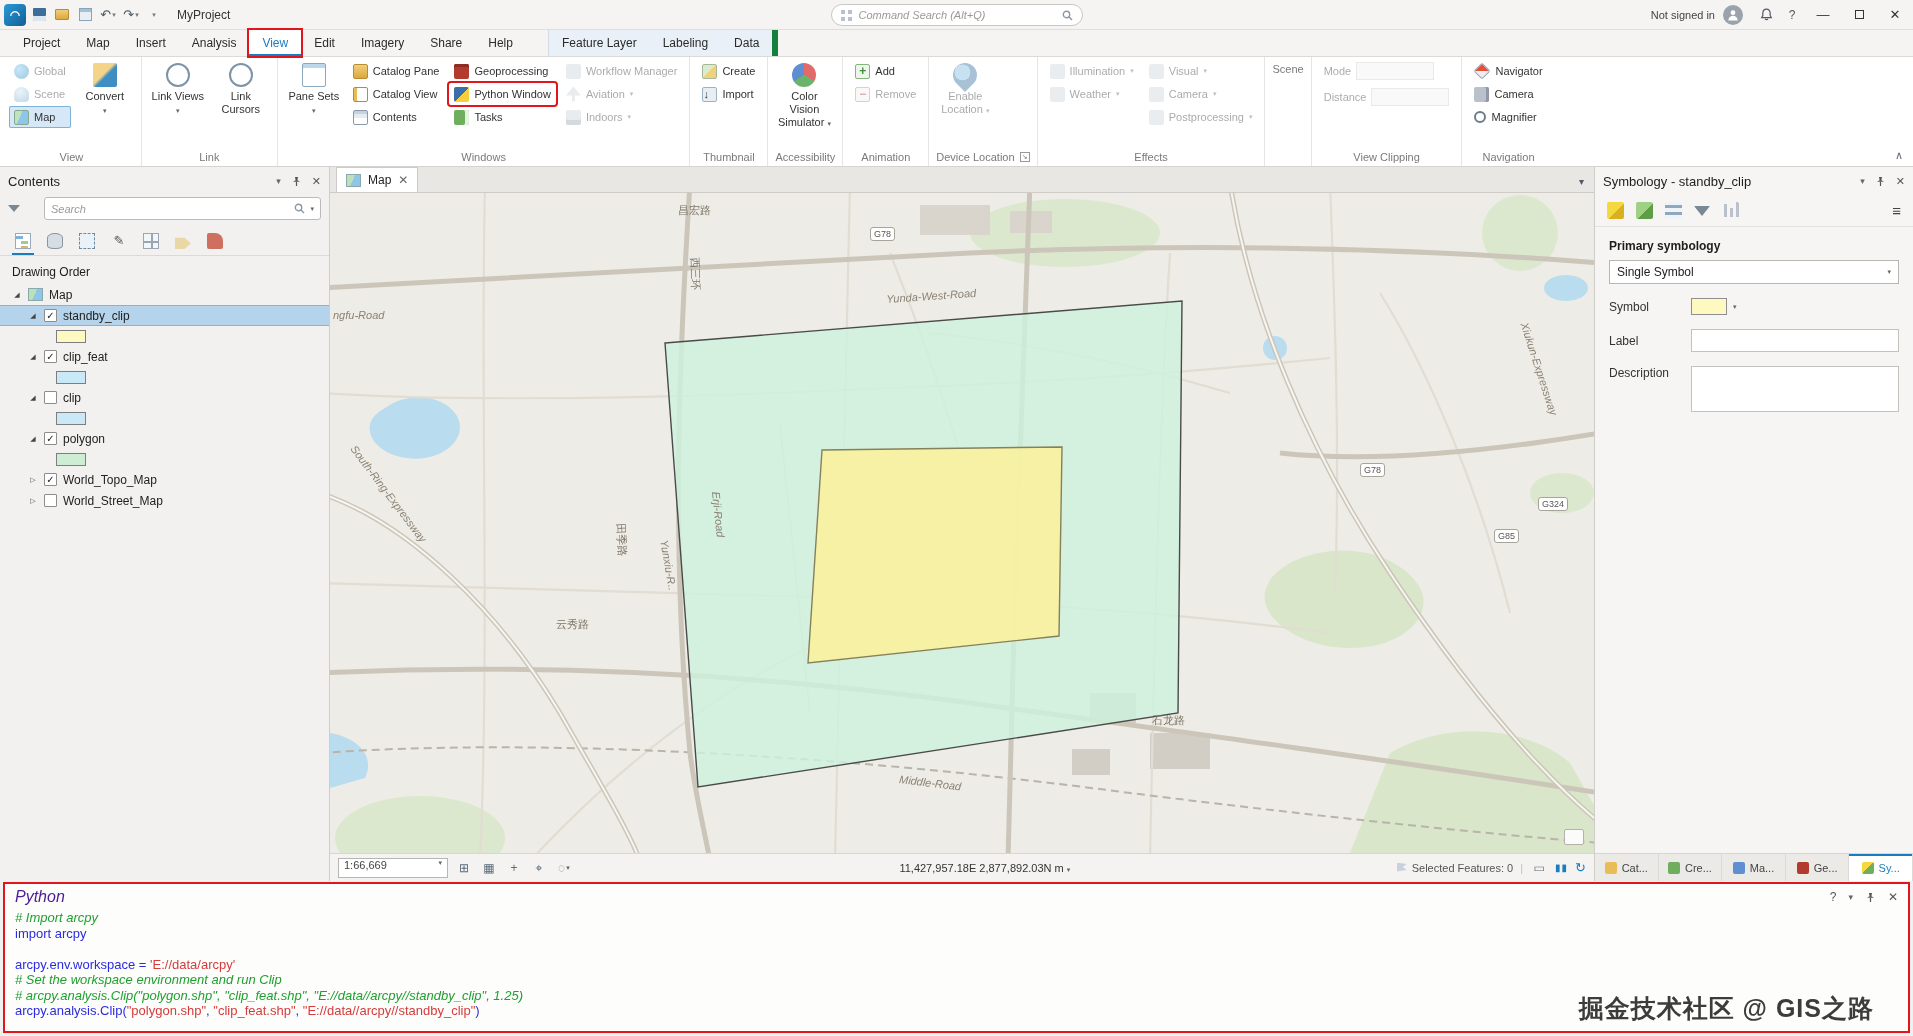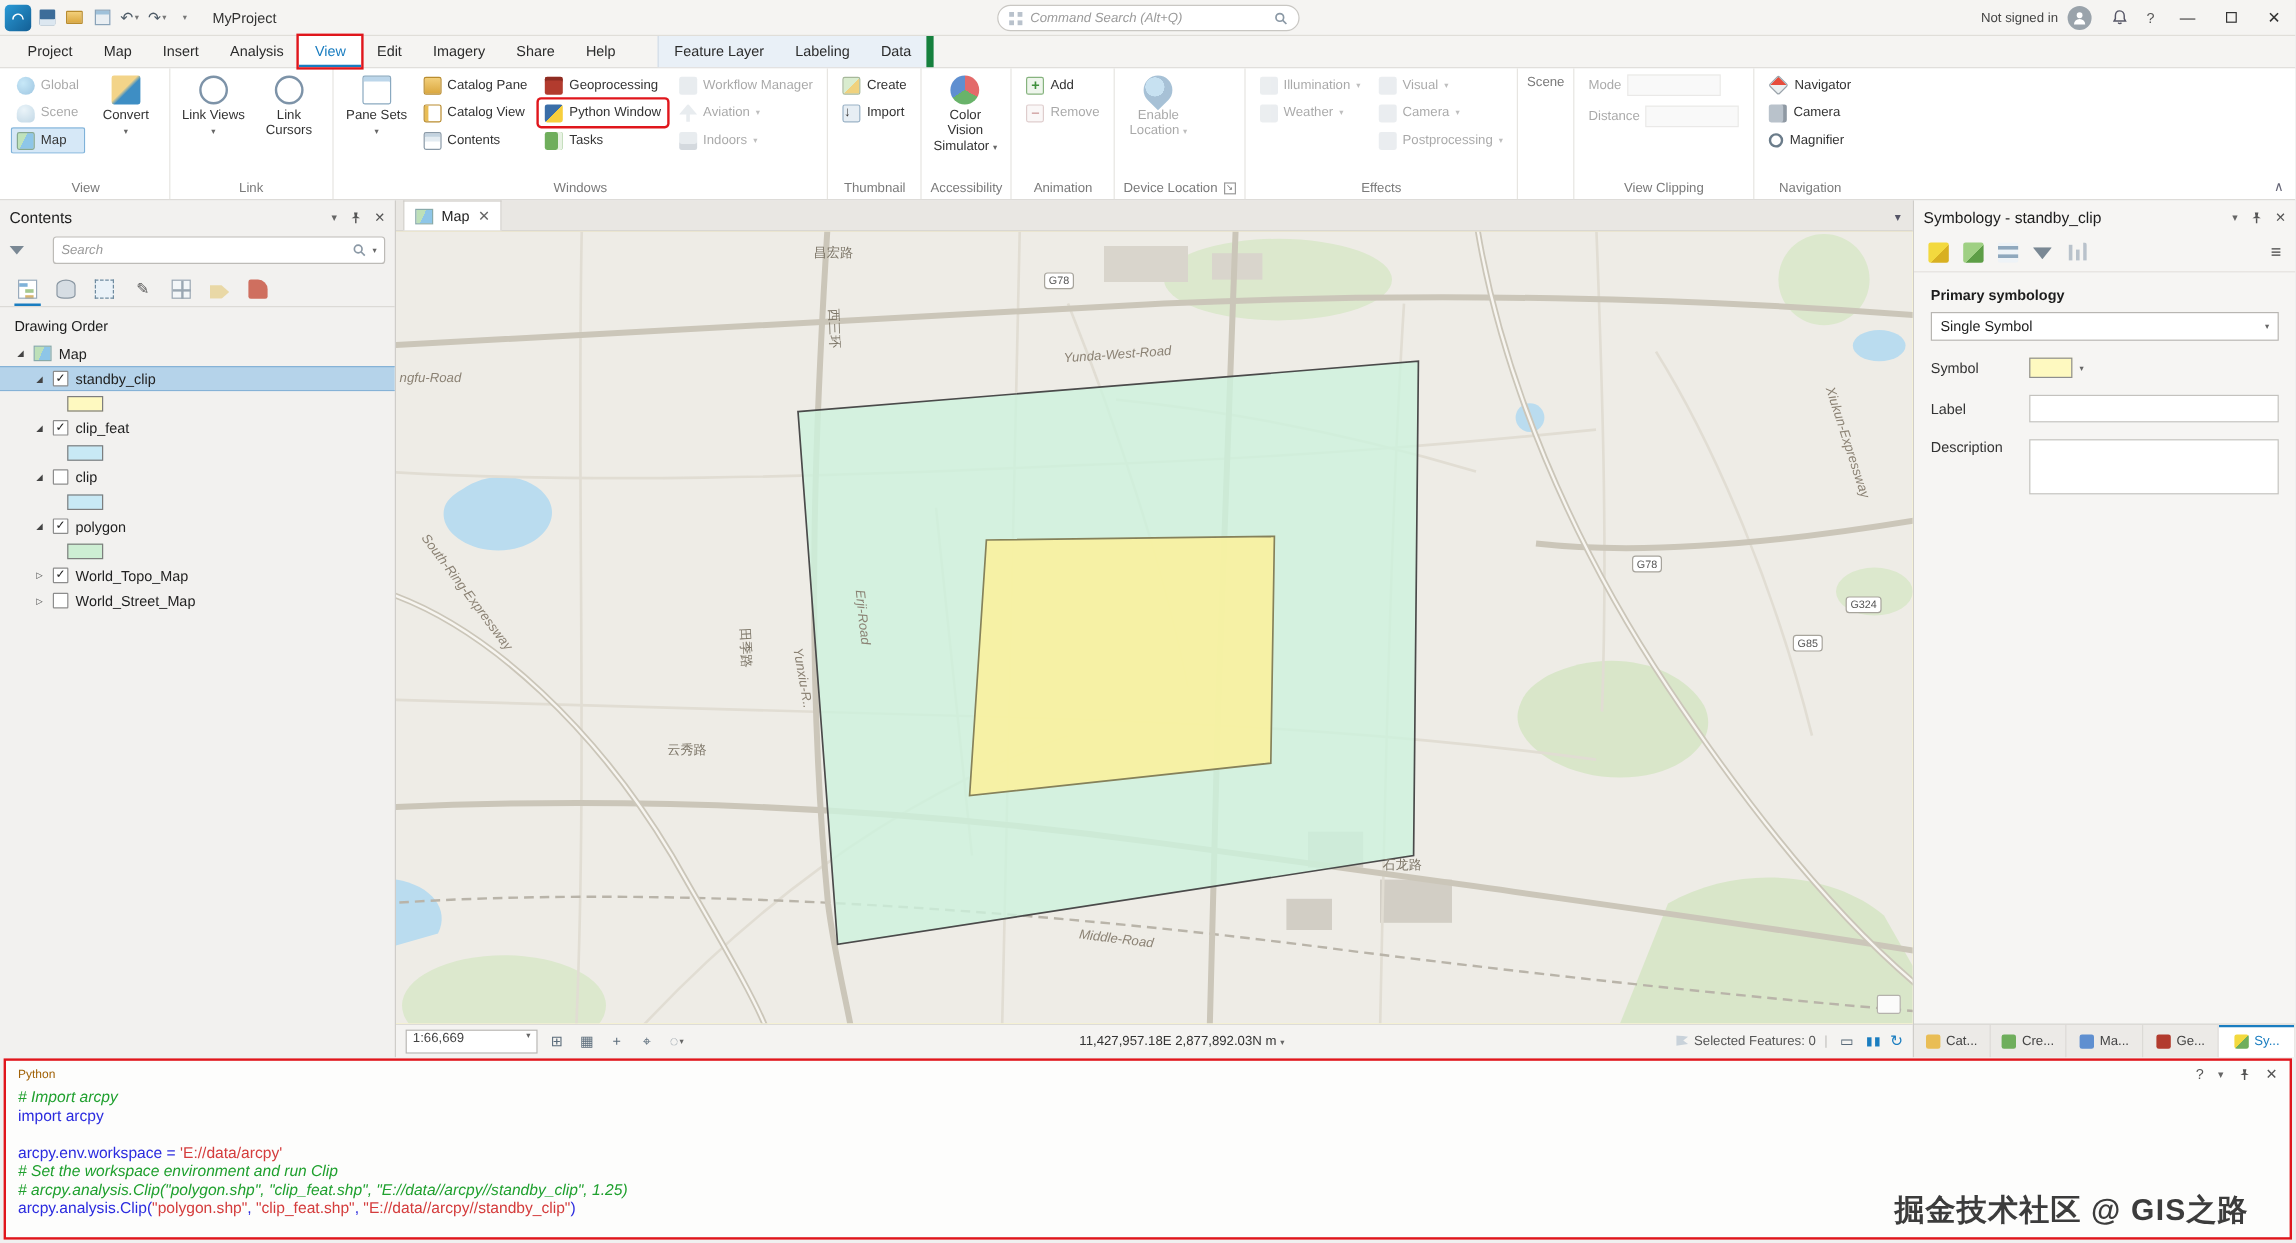--- a/index.html
+++ b/index.html
@@ -163,21 +163,21 @@
   .field-input { flex:1; height:23px; background:#fff; border:1px solid #c4c2be; outline:none; font-family:"Liberation Sans",sans-serif; padding:0 5px; }
   .desc-input { height:46px; resize:none; }
   .docktabs { height:28px; display:flex; align-items:stretch; background:#eceae7; border-top:1px solid #d8d6d2; }
   .dtab { flex:1; display:flex; align-items:center; justify-content:center; gap:5px; font-size:11px; color:#444; border-right:1px solid #dcdad6; }
   .dtab.active { background:#fff; color:var(--accent,#1a7dc0); box-shadow:inset 0 2px 0 var(--accent,#1a7dc0); }
   .dt-ic { width:12px; height:12px; border-radius:2px; }
 
   
   .python { position:absolute; left:3px; right:3px; bottom:3px; height:151px; background:#fdfdfc; border:2px solid var(--annotation,#e0161c); }
   .py-header { display:flex; align-items:center; padding:4px 10px 1px; }
-  .py-title { font-size:10px; color:#a16207; }
+  .py-title { font-size:16px; color:#4c1d95;font-style:italic; }
   .py-icons { margin-left:auto; display:flex; gap:12px; color:#555; font-size:12px; align-items:center; }
   .py-code { padding:3px 10px; font-family:Liberation Sans, sans-serif; font-size:13px; line-height:15.5px; }
   .cm { color:var(--code_comment,#1fa02e); font-style:italic; }
   .code { color:var(--code_blue,#2b2bdf); }
   .str { color:var(--code_string,#d43c3c); }
   .blankline { height:15.5px; }
   .watermark { position:absolute; right:34px; bottom:6px; font-size:25px; color:#3c3c3c; font-weight:bold; letter-spacing:1px; }
   .pin-svg, .bell-svg { display:block; }
 </style>
 </head>

